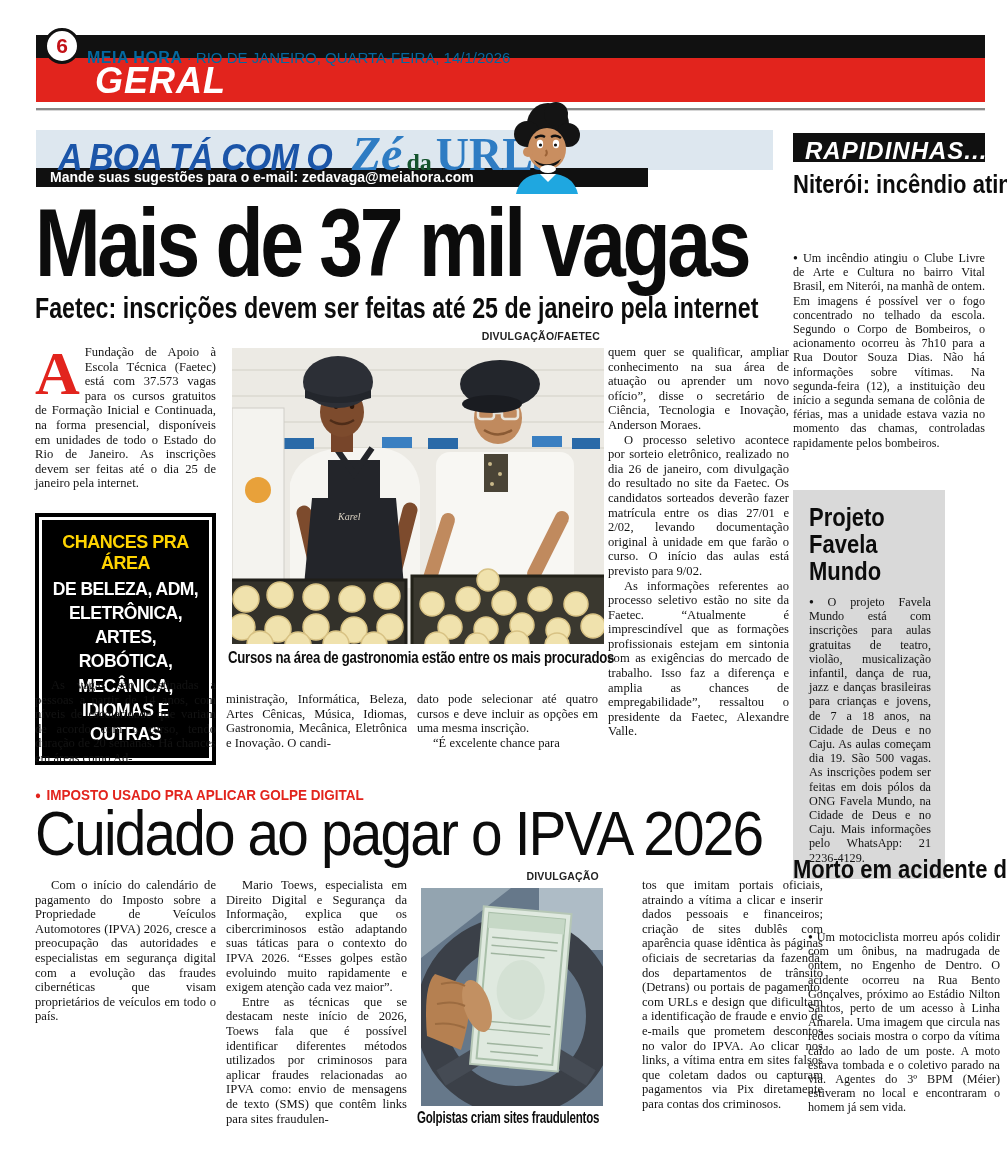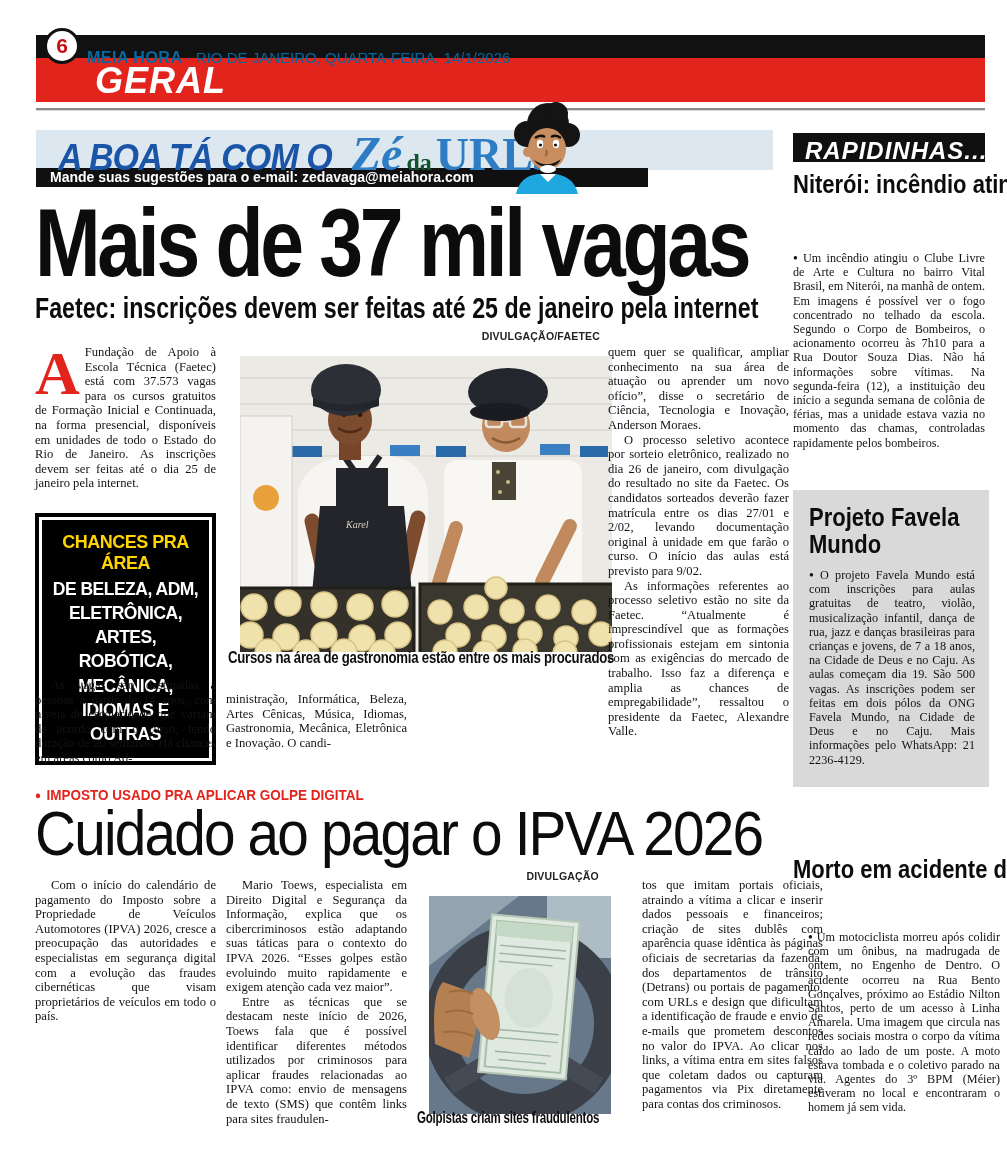--- a/index.html
+++ b/index.html
@@ -54,41 +54,41 @@
   .chances-l1{font-family:"Liberation Sans",sans-serif;font-weight:bold;font-size:18px;
               color:#ffd400;letter-spacing:-0.5px;display:block;margin-bottom:3px;}
   .chances-rest{font-family:"Liberation Sans",sans-serif;font-weight:bold;font-size:17.5px;
                 color:#fff;letter-spacing:-0.5px;line-height:1.38;display:block;}
   
   .credit{font-family:"Liberation Sans",sans-serif;font-weight:bold;font-size:10.5px;
           color:#222;text-align:right;letter-spacing:.2px;}
   .caption{font-family:"Liberation Sans",sans-serif;font-weight:bold;font-size:16.5px;color:#0c0c0c;
            white-space:nowrap;transform:scaleX(.8);transform-origin:left top;letter-spacing:-0.3px;}
   .caption2{transform:scaleX(.7);}
-  figure{margin:12px;}
+  figure{margin:4px;}
   
   .kicker{left:35px;top:786px;font-family:"Liberation Sans",sans-serif;font-weight:bold;
           font-size:15px;color:#e2241d;white-space:nowrap;transform:scaleX(.9);transform-origin:left top;}
   .kicker::before{content:"●";font-size:11px;vertical-align:1px;margin-right:6px;}
   .headline2{left:35px;top:797px;white-space:nowrap;font-family:"Liberation Sans",sans-serif;
              font-weight:normal;font-size:63px;letter-spacing:-2px;color:#0c0c0c;
              transform:scaleX(.9);transform-origin:left top;}
   
   .sb{left:793px;width:192px;}
   .rapid-box{left:793px;top:133px;width:192px;height:29px;background:#101010;box-sizing:border-box;
              padding:4px 0 0 12px;}
   .rapid-title{font-family:"Liberation Sans",sans-serif;font-weight:bold;font-style:italic;
                font-size:24px;color:#fff;letter-spacing:1px;}
   .sb-head{font-family:"Liberation Sans",sans-serif;font-weight:bold;font-size:25px;
            line-height:1.08;color:#0c0c0c;transform:scaleX(.88);transform-origin:left top;width:114%;}
   .sb-copy{font-size:12.2px;line-height:14.2px;text-align:justify;color:#131313;}
   .sb-copy p{margin:0;}
   .bullet::before{content:"●";font-size:8px;vertical-align:2px;margin-right:3px;}
-  .graybox{left:793px;top:490px;width:196px;box-sizing:border-box;background:#d9d9d9;
-           padding:14px 14px 20px 16px;}
+  .graybox{left:793px;top:490px;width:152px;box-sizing:border-box;background:#d9d9d9;
+           padding:14px 14px 14px 16px;}
 </style>
 </head>
 <body>
 
 <div class="page">
 
   <div class="abs topbar"></div>
   <div class="abs numcircle">6</div>
   <div class="abs masthead-line">
     <b>MEIA HORA</b><span> · RIO DE JANEIRO, QUARTA-FEIRA, 14/1/2026</span>
@@ -249,20 +249,24 @@
       </g>
     </svg>
   </figure>
   <div class="abs" style="left:228px;top:648px;width:372px;">
     <span class="caption" style="display:block;width:125%;">Cursos na área de gastronomia estão entre os mais procurados</span>
   </div>
 
   <div class="abs colw body-copy" style="left:226px;top:692px;">
     <p>ministração, Informática, Beleza, Artes Cênicas, Música, Idiomas, Gastronomia, Mecânica, Eletrônica e Inovação. O candi-</p>
   </div>
+  <div class="abs colw body-copy" style="left:417px;top:692px;">
+    <p>dato pode selecionar até quatro cursos e deve incluir as opções em uma mesma inscrição.</p>
+    <p class="ind">“É excelente chance para</p>
+  </div>
   <div class="abs colw body-copy" style="left:608px;top:345px;">
     <p>quem quer se qualificar, ampliar conhecimento na sua área de atuação ou aprender um novo ofício”, disse o secretário de Ciência, Tecnologia e Inovação, Anderson Moraes.</p>
     <p class="ind">O processo seletivo acontece por sorteio eletrônico, realizado no dia 26 de janeiro, com divulgação do resultado no site da Faetec. Os candidatos sorteados deverão fazer matrícula entre os dias 27/01 e 2/02, levando documentação original à unidade em que farão o curso. O início das aulas está previsto para 9/02.</p>
     <p class="ind">As informações referentes ao processo seletivo estão no site da Faetec. “Atualmente é imprescindível que as formações profissionais estejam em sintonia com as exigências do mercado de trabalho. Isso faz a diferença e amplia as chances de empregabilidade”, ressaltou o presidente da Faetec, Alexandre Valle.</p>
   </div>
 
   <div class="abs kicker">IMPOSTO USADO PRA APLICAR GOLPE DIGITAL</div>
   <div class="abs headline2">Cuidado ao pagar o IPVA 2026</div>
 
   <div class="abs colw body-copy" style="left:35px;top:878px;">

